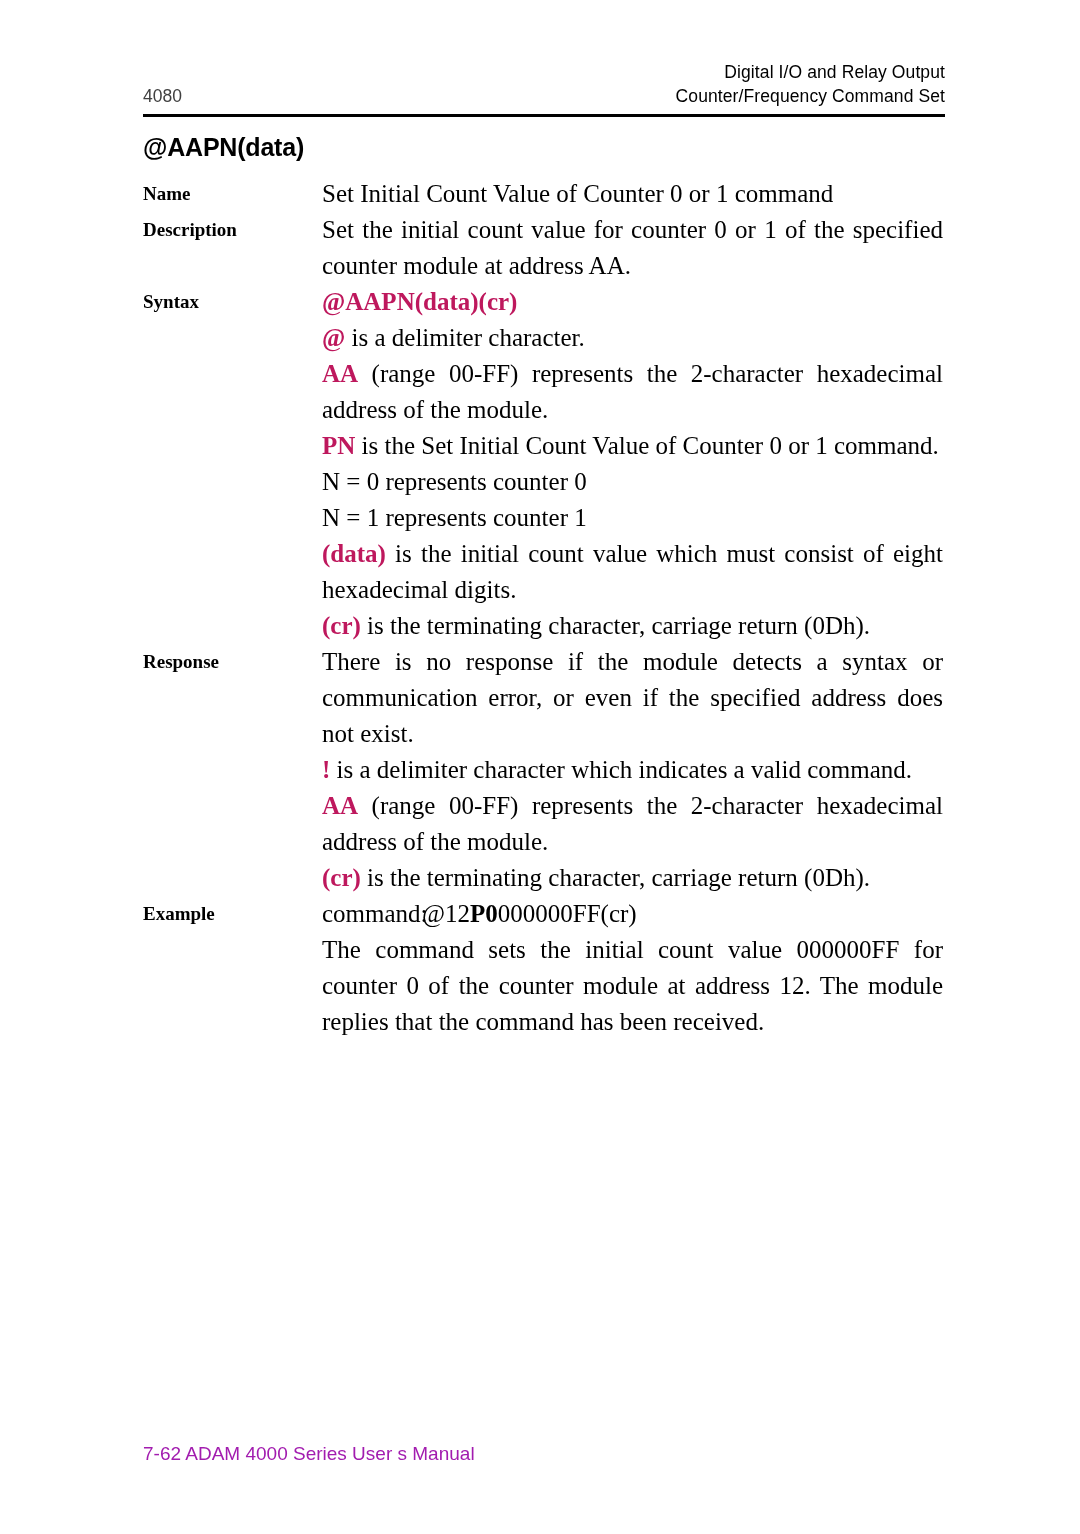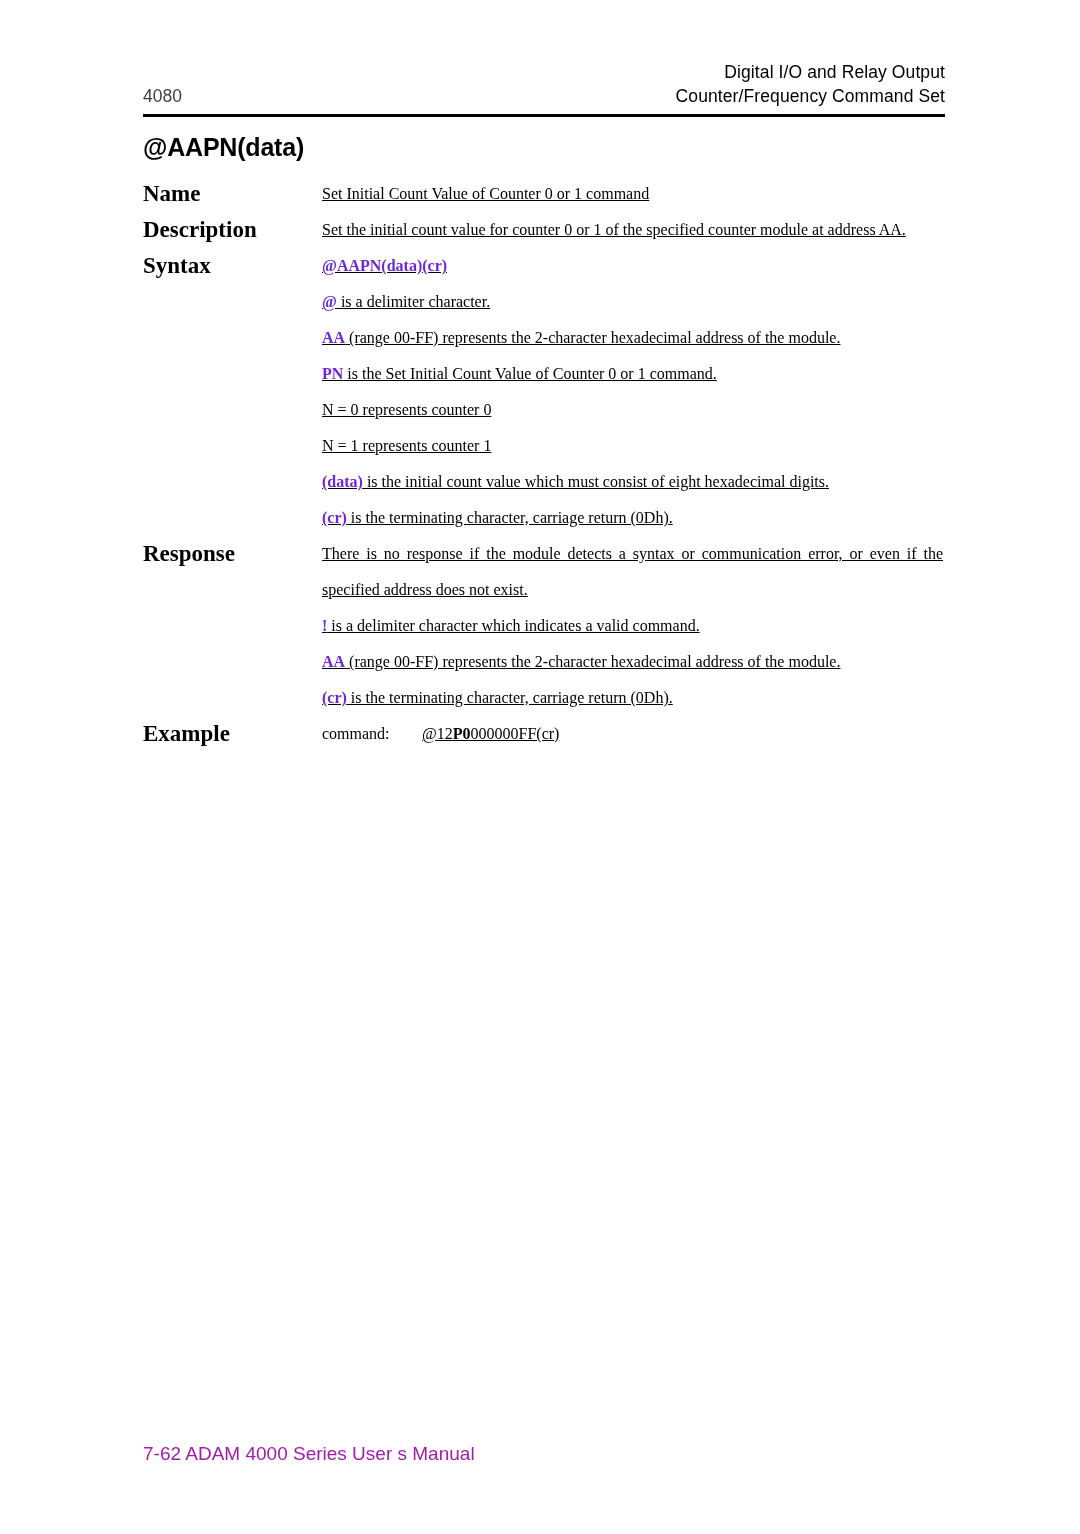--- a/index.html
+++ b/index.html
@@ -81,47 +81,46 @@
     display: block;
     margin-bottom: 0;
   }
   .label {
     position: absolute;
     left: 0;
     top: 0;
     width: 175px;
     font-family: "Liberation Serif", serif;
     font-weight: bold;
-    font-size: 23px;
+    font-size: 19px;
     line-height: 36px;
     color: #000;
   }
   .body-col {
     margin-left: 179px;
     width: 621px;
   }
 
   .para {
     font-family: "Liberation Serif", serif;
-    font-size: 16px;
+    font-size: 25px;
     line-height: 36px;
     color: #000;
     margin: 0;
-    text-decoration: underline;
   }
   .para.justify {
     text-align: justify;
     text-align-last: left;
   }
   .para.nowrap-line {
     white-space: nowrap;
   }
 
   .blue {
-    color: #6d28d9;
+    color: #be185d;
     font-weight: bold;
   }
   .bold {
     font-weight: bold;
   }
 
   .ex-label {
     display: inline-block;
     width: 100px;
   }
@@ -228,20 +227,21 @@
 
     <div class="row">
       <div class="label">Example</div>
       <div class="body-col">
 
         <p class="para nowrap-line">
           <span class="ex-label">command:</span><span>@12</span><span class="bold">P0</span><span>000000FF(cr)</span>
         </p>
 
 
+        <p class="para justify">The command sets the initial count value 000000FF for counter 0 of the counter module at address 12.  The module replies that the command has been received.</p>
 
       </div>
     </div>
 
   </div>
 
   <div class="footer">7-62 ADAM 4000 Series User s Manual</div>
 
 </div>
 

